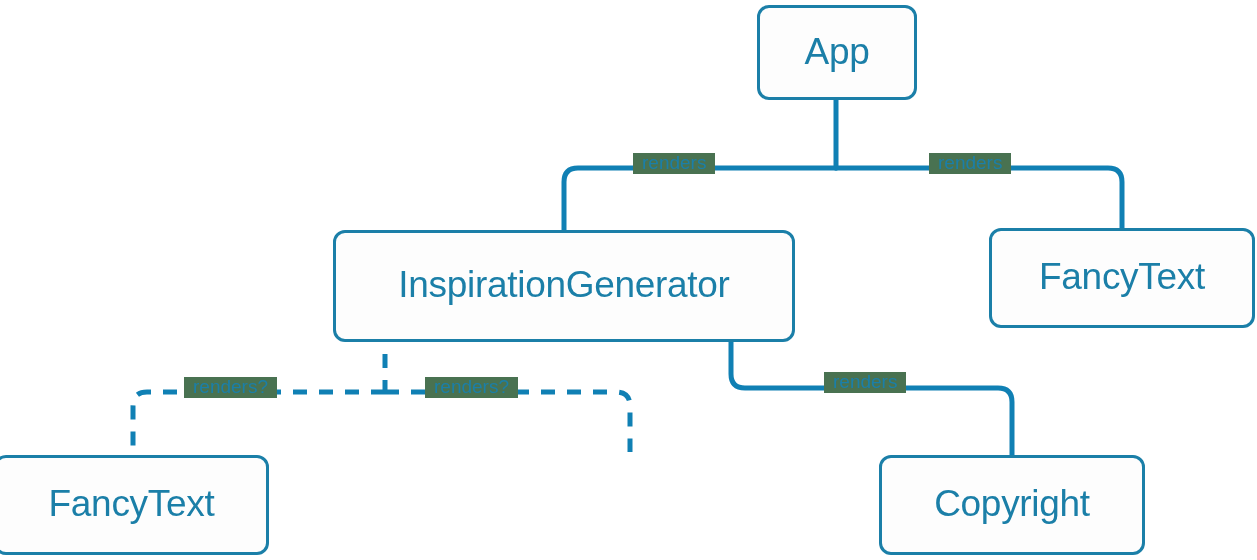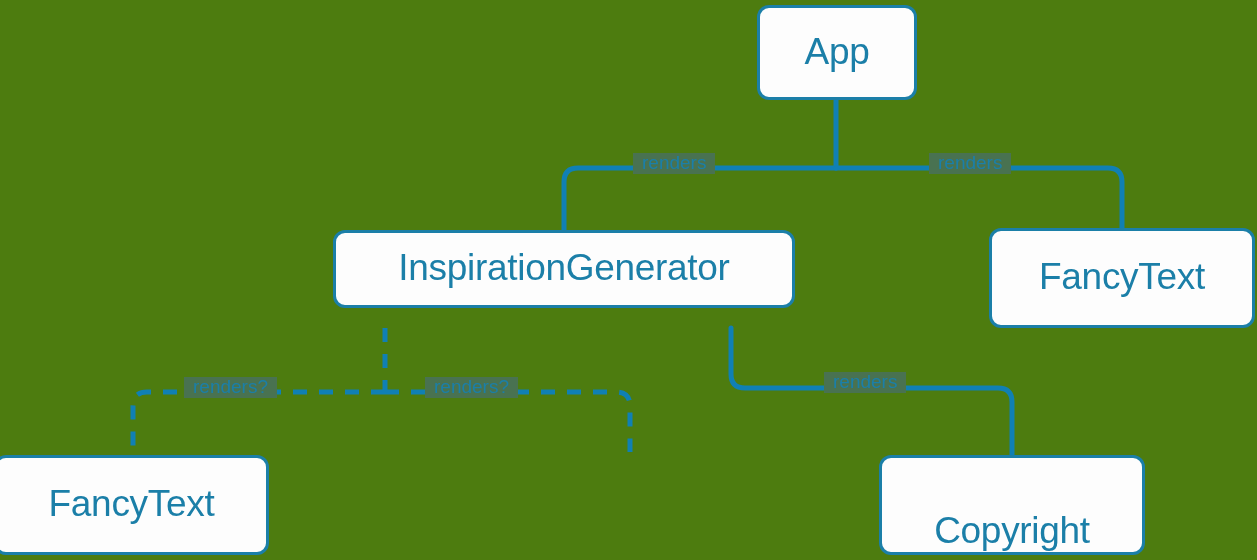--- a/index.html
+++ b/index.html
@@ -10,21 +10,21 @@
   body {
     width: 1257px;
     height: 560px;
     overflow: hidden;
     font-family: "Liberation Sans", sans-serif;
   }
   #diagram-root {
     position: relative;
     width: 1257px;
     height: 560px;
-    background: #4d7c0f;
+    background: #ffffff;
   }
   svg.edges {
     position: absolute;
     left: 0;
     top: 0;
     width: 1257px;
     height: 560px;
   }
   .edge-line {
     fill: none;
@@ -89,34 +89,34 @@
 
     <path class="edge-line dashed" d="M 385 392 L 616 392 Q 630 392 630 406 L 630 452"></path>
 
     <path class="edge-line" d="M 731 328 L 731 374 Q 731 388 745 388 L 998 388 Q 1012 388 1012 402 L 1012 455"></path>
   </svg>
 
   <div class="node" style="left:757px; top:5px; width:160px; height:95px;">
     <span class="node-label">App</span>
   </div>
 
-  <div class="node" style="left:333px; top:230px; width:462px; height:78px;">
+  <div class="node" style="left:333px; top:230px; width:462px; height:112px;">
     <span class="node-label">InspirationGenerator</span>
   </div>
 
   <div class="node" style="left:989px; top:228px; width:266px; height:100px;">
     <span class="node-label">FancyText</span>
   </div>
 
   <div class="node" style="left:-6px; top:455px; width:275px; height:100px;">
     <span class="node-label">FancyText</span>
   </div>
 
 
-  <div class="node" style="left:879px; top:455px; width:266px; height:100px;align-items:flex-end;">
+  <div class="node" style="left:879px; top:455px; width:266px; height:100px;">
     <span class="node-label">Copyright</span>
   </div>
 
   <div class="edge-label" style="left:633px; top:153px;">renders</div>
 
   <div class="edge-label" style="left:929px; top:153px;">renders</div>
 
   <div class="edge-label" style="left:184px; top:377px;">renders?</div>
 
   <div class="edge-label" style="left:425px; top:377px;">renders?</div>

